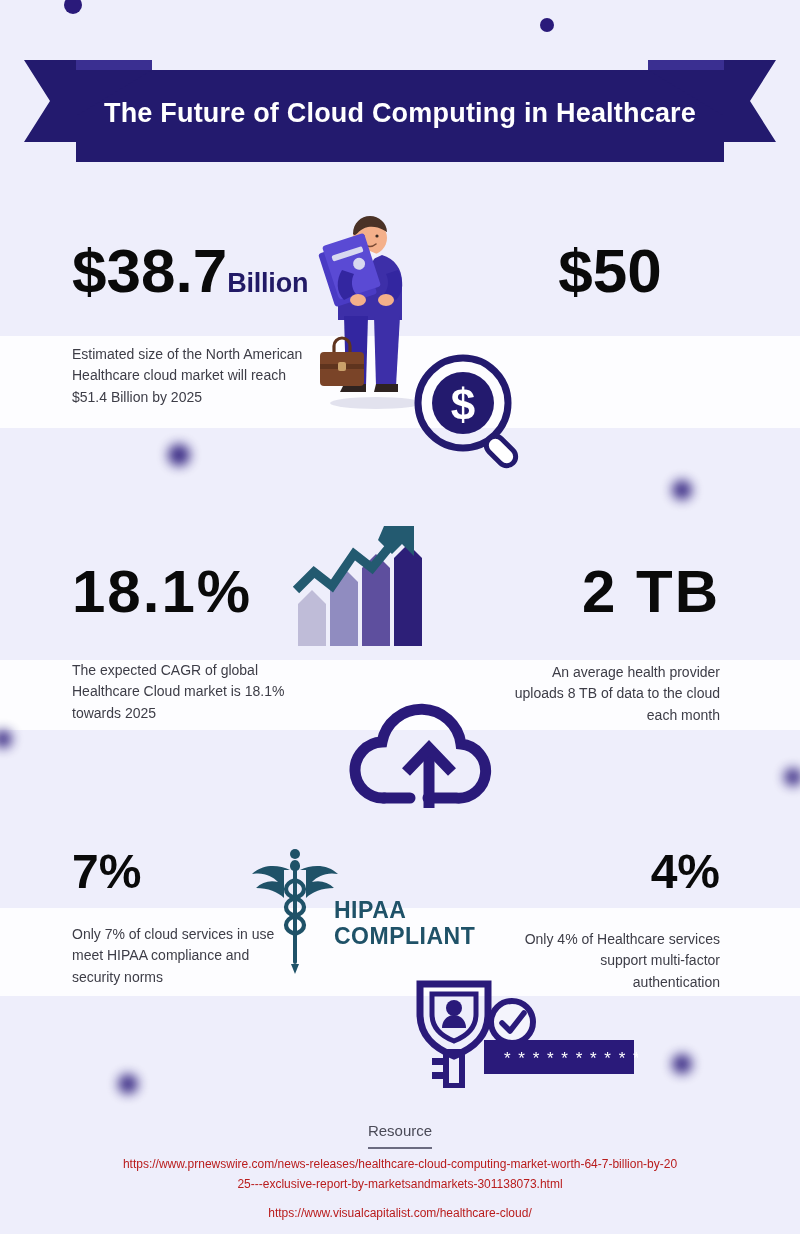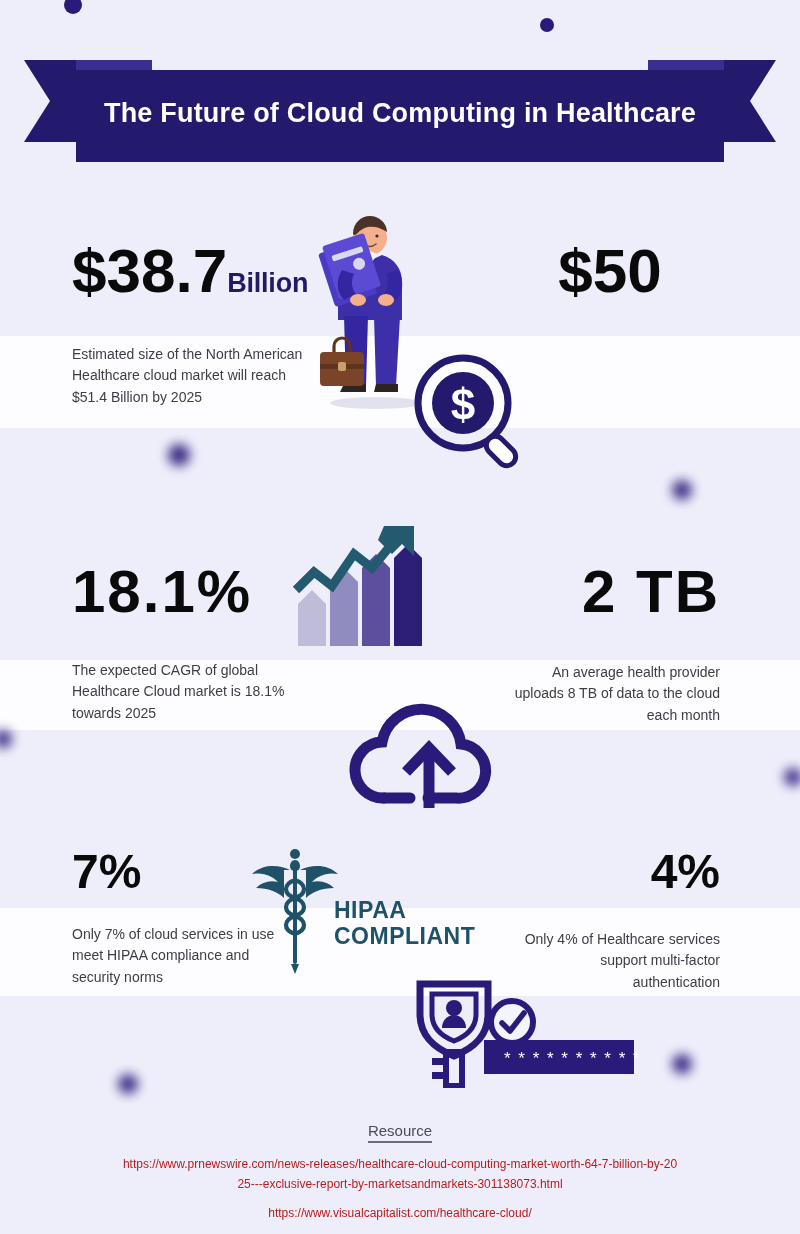--- a/index.html
+++ b/index.html
@@ -83,21 +83,21 @@
   .resource-head {
     position: absolute;
     top: 1122px; left: 0; width: 800px;
     text-align: center;
     color: #4a4a57;
     font-size: 15px;
     z-index: 2;
   }
   .resource-head span {
     border-bottom: 2px solid #6b6b80;
-    padding-bottom: 2px;
+    padding-bottom: 8px;
   }
   .resource-links {
     position: absolute;
     top: 1155px; left: 120px; width: 560px;
     text-align: center;
     z-index: 2;
   }
   .resource-links div {
     color: #b91c1c;
     font-size: 12px;

